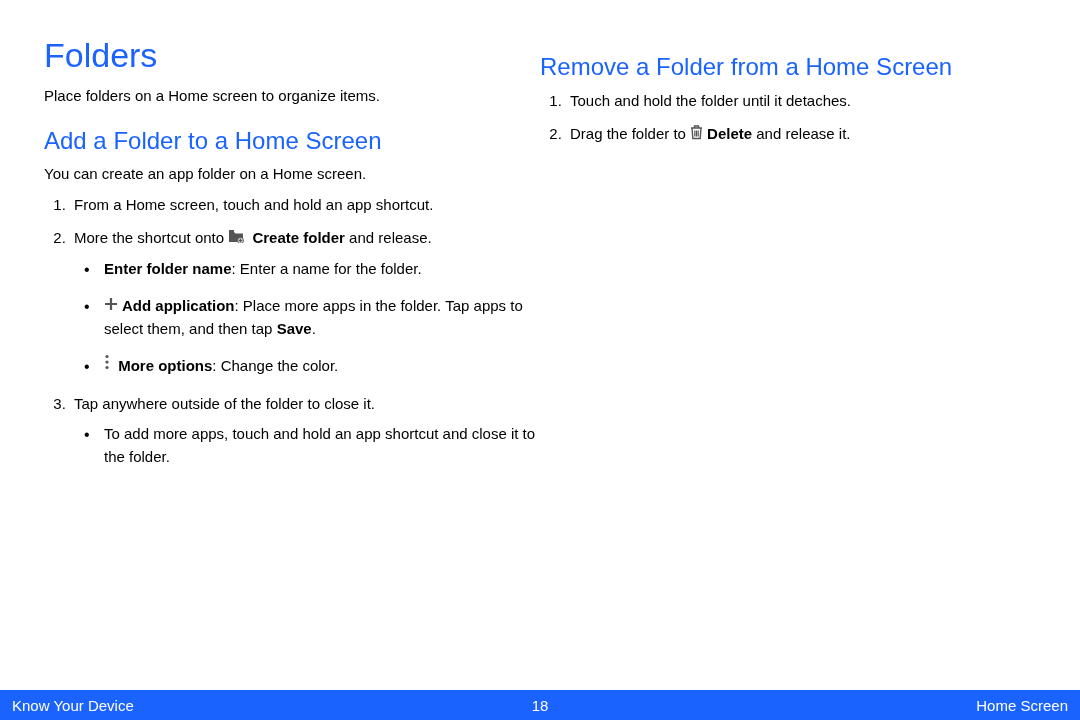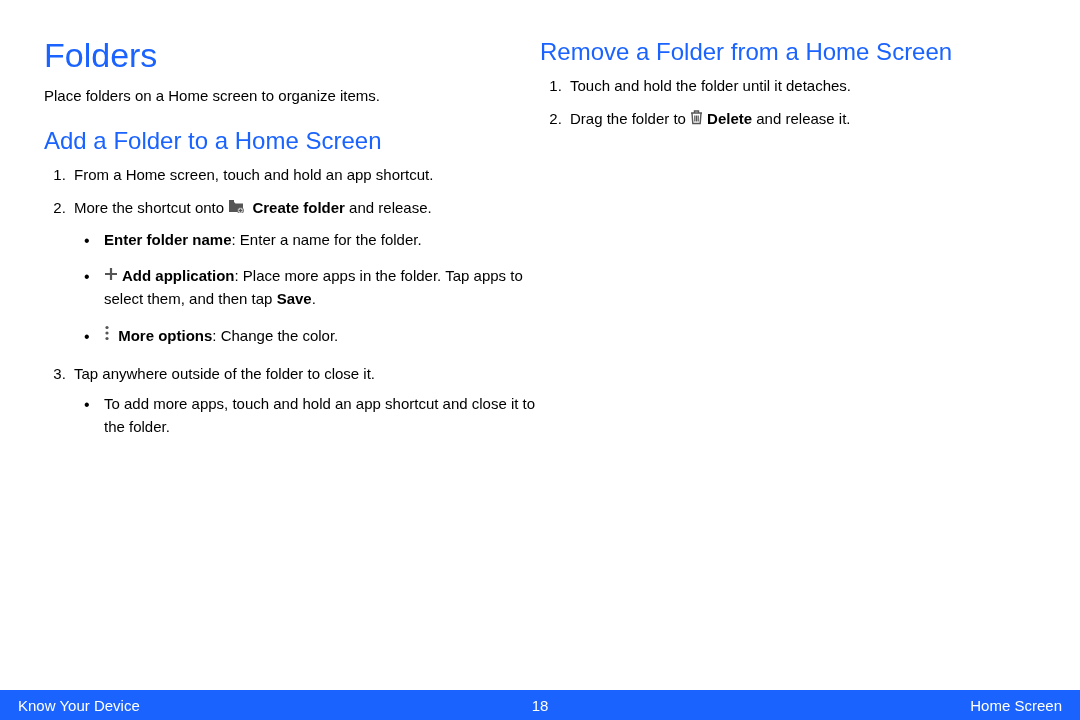--- a/index.html
+++ b/index.html
@@ -10,33 +10,34 @@
   h1 { color:#1a63ff; font-weight:400; font-size:34px; margin-bottom:10px; }
   h2 { color:#1a63ff; font-weight:400; font-size:24px; margin:20px 0 8px 0; }
   p  { font-size:15px; line-height:1.45; margin-bottom:8px; }
   ol { list-style: decimal; padding-left:26px; font-size:15px; line-height:1.55; }
   ol > li { margin-bottom:10px; padding-left:4px; }
   ul.sub { list-style:none; padding-left:10px; margin-top:8px; }
   ul.sub > li { position:relative; padding-left:20px; margin-bottom:14px; font-size:15px; line-height:1.5; }
   ul.sub > li::before { content:"•"; position:absolute; left:0; top:0; font-size:16px; }
   .b { font-weight:700; }
   .icon { display:inline-block; vertical-align:middle; margin-right:4px; position:relative; top:-1px; }
-  .footer { position:absolute; bottom:0; left:0; right:0; height:30px; background:#1a63ff; color:#fff; display:flex; align-items:center; justify-content:space-between; padding:0 18px; font-size:15px; font-weight:300; }
+  .footer { position:absolute; bottom:0; left:0; right:0; height:30px; background:#1a63ff; color:#fff; display:flex; align-items:center; justify-content:space-between; padding:0 12px; font-size:15px; font-weight:300; }
   .footer .center { position:absolute; left:50%; transform:translateX(-50%); }
 </style>
 </head>
 <body>
 <div class="page">
 
 <div class="content">
   <div class="col">
     <h1>Folders</h1>
     <p>Place folders on a Home screen to organize items.</p>
 
     <h2>Add a Folder to a Home Screen</h2>
+    <p>You can create an app folder on a Home screen.</p>
 
     <ol>
       <li>From a Home screen, touch and hold an app shortcut.</li>
       <li>
         <span>More the shortcut onto </span>
         <span class="icon">
           <svg width="16" height="14" viewBox="0 0 16 14">
                 <path fill="#555" d="M1 3h5l1.5 1.5H15V13H1z"></path>
                 <rect x="1" y="1" width="5" height="2" fill="#555"></rect>
                 <circle cx="12.5" cy="11.5" r="3" fill="#fff"></circle>
@@ -72,21 +73,21 @@
       <li>
         <span>Tap anywhere outside of the folder to close it.</span>
         <ul class="sub">
           <li>To add more apps, touch and hold an app shortcut and close it to the folder.</li>
         </ul>
       </li>
     </ol>
   </div>
 
   <div class="col">
-    <h2 style="margin-top:2px;">Remove a Folder from a Home Screen</h2>
+    <h2 style="margin-top:17px;">Remove a Folder from a Home Screen</h2>
     <ol>
       <li>Touch and hold the folder until it detaches.</li>
       <li>
         <span>Drag the folder to </span>
         <span class="icon">
           <svg width="13" height="16" viewBox="0 0 13 16">
                 <path fill="none" stroke="#555" stroke-width="1.4" d="M2 4h9l-.8 10.5H2.8zM1 4h11M4.5 2h4v2h-4z"></path>
                 <path stroke="#555" stroke-width="1.2" d="M4.8 6.5v6M6.5 6.5v6M8.2 6.5v6"></path>
               </svg>
         </span><span class="b">Delete</span><span>  and release it.</span>

